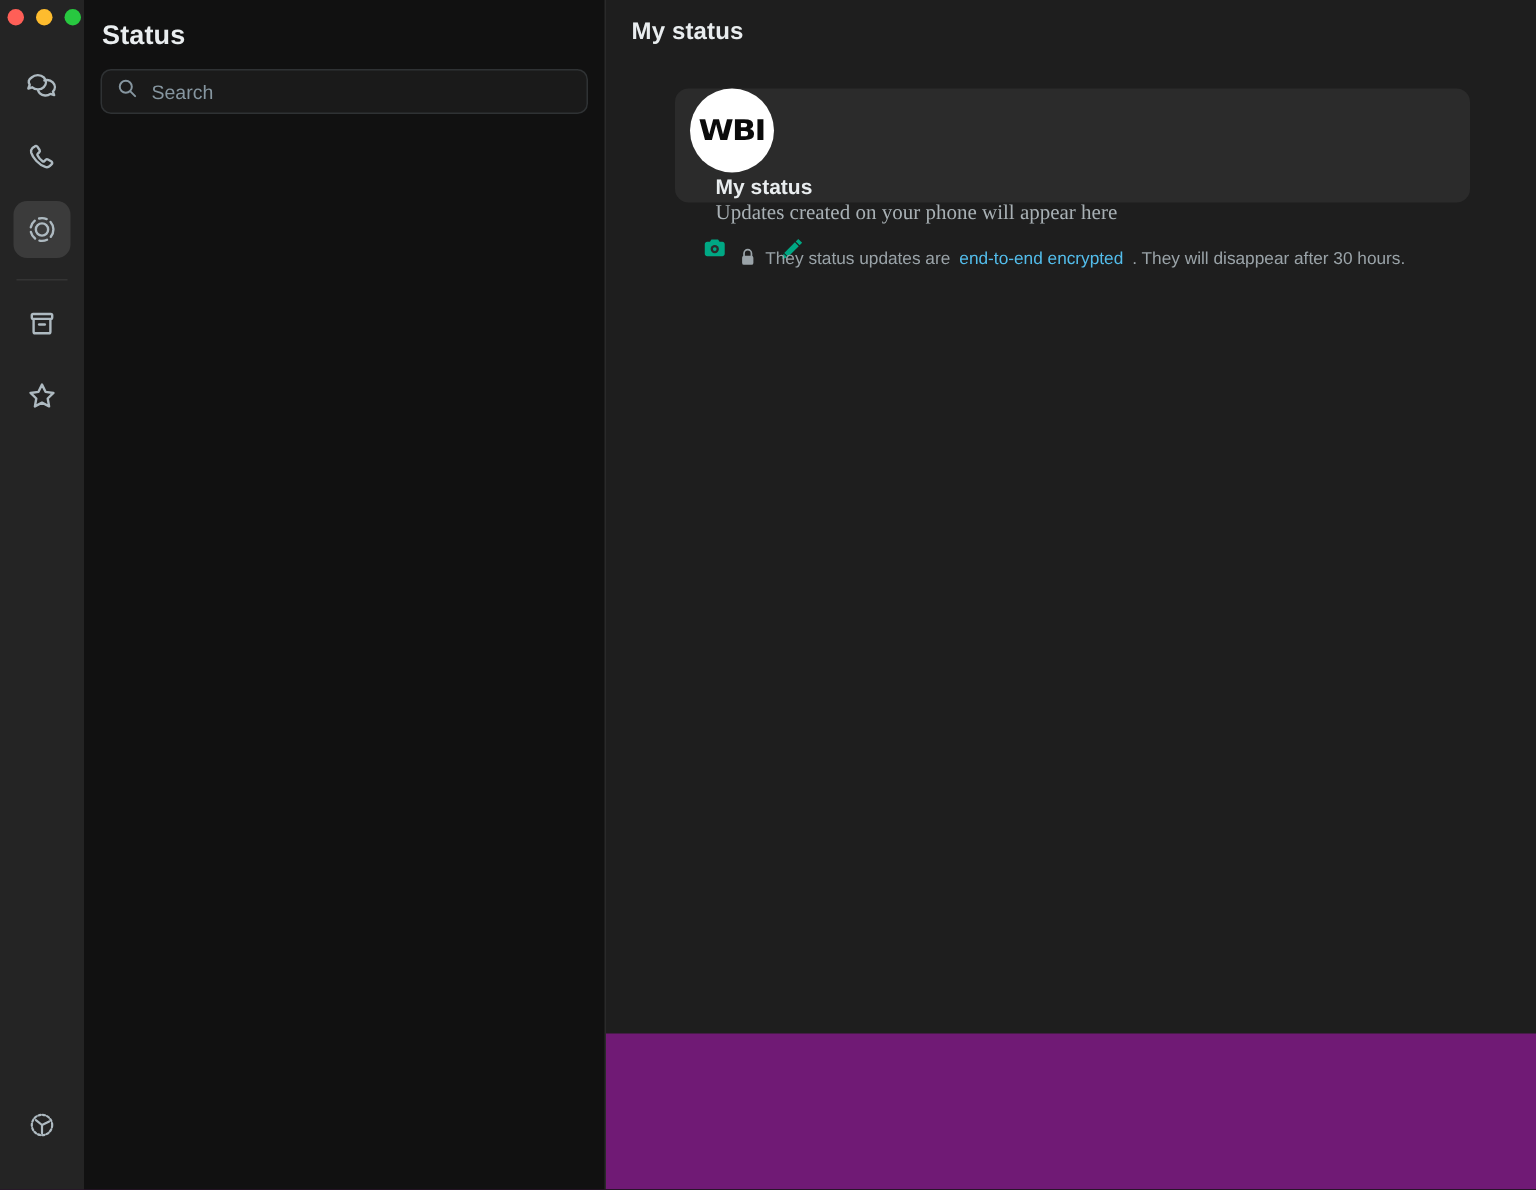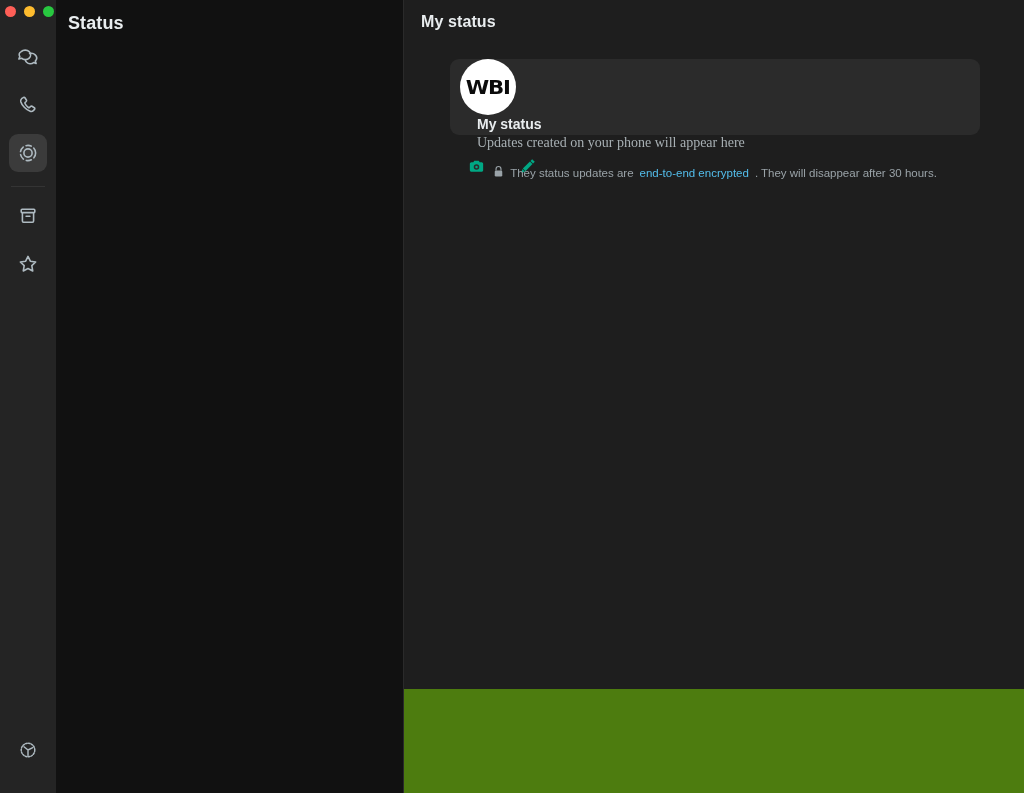--- a/index.html
+++ b/index.html
@@ -13,21 +13,21 @@
     overflow: hidden;
     font-family: "Liberation Sans", sans-serif;
     -webkit-font-smoothing: antialiased;
   }
 
   .app {
     position: relative;
     width: 1024px;
     height: 793px;
     display: flex;
-    background: #4d7c0f;
+    background: #701a75;
   }
 
   
   .rail {
     position: relative;
     width: 56px;
     height: 793px;
     background: #242424;
     flex: 0 0 56px;
     display: flex;
@@ -342,20 +342,31 @@
     </div>
 
   </div>
 
   <div class="list-panel">
 
     <div class="list-header">
       <h1 class="list-title">Status</h1>
     </div>
 
+    <div class="search-wrap">
+      <div class="search-box">
+        <span class="search-icon">
+          <svg width="14" height="14" viewBox="0 0 16 16">
+            <circle class="stroke" cx="6.7" cy="6.7" r="4.6"></circle>
+            <path class="stroke" d="M10.2 10.2l3.6 3.6"></path>
+          </svg>
+        </span>
+        <input class="search-input" type="text" placeholder="Search" style="">
+      </div>
+    </div>
 
 
   </div>
 
   <div class="main">
 
     <div class="main-header">
       <h1 class="main-title">My status</h1>
     </div>
 

